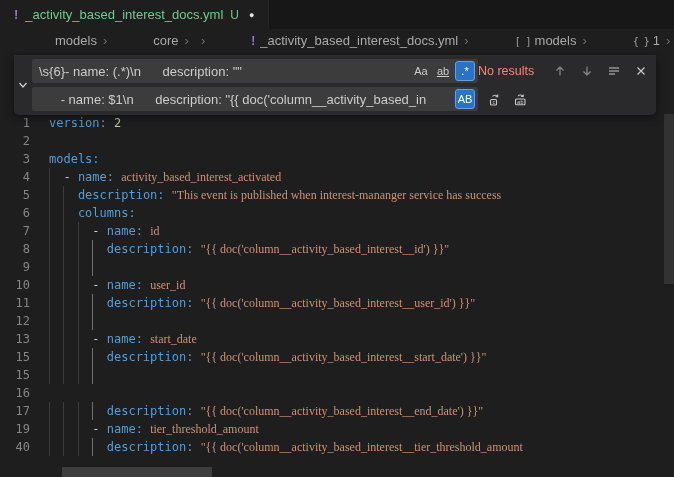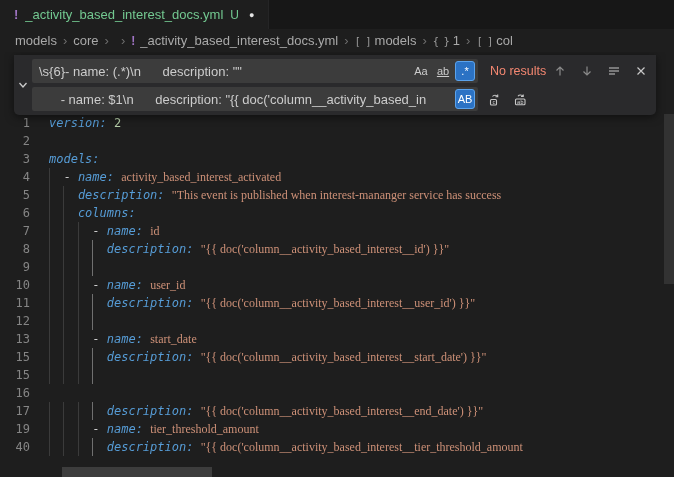--- a/index.html
+++ b/index.html
@@ -12,52 +12,52 @@
   .tab { display:flex; align-items:center; padding:0 14px; background:#1e1e1e; border-right:1px solid #252526; }
   .file-icon { color:var(--icon-purple); font-weight:bold; font-size:13px; margin-right:7px; }
   .tab-name { color:var(--git-green); font-size:13px; }
   .tab-badge { color:var(--git-green); font-size:12px; margin-left:7px; }
   .tab-dot { color:#e4e4e4; font-size:9px; margin-left:10px; }
 
   
   .breadcrumbs { height:23px; display:flex; align-items:center; padding-left:15px;
     font-size:13px; color:#a9a9a9; white-space:nowrap; overflow:hidden; background:#1e1e1e; }
   .bc-sep { color:#6e6e6e; margin:0 6px; font-size:13px; }
-  .bc-item { display:flex; align-items:center; cursor:pointer; }
+  .bc-item { display:flex; align-items:center; cursor:pointer;margin-left:40px; }
   .bc-sym { font-family:"DejaVu Sans Mono", monospace; font-size:10.5px; color:#9a9a9a; margin-right:4px; letter-spacing:-1px; }
   .bc-warn { color:var(--icon-purple); font-weight:bold; margin-right:5px; font-size:12px; }
 
   
   .editor { position:relative; height:425px; overflow:hidden; background:#1e1e1e; }
   .code-area { position:absolute; top:62px; left:0; right:0; font-family:"DejaVu Sans Mono", monospace;
     font-size:12px; line-height:18px; color:#d4d4d4; }
   .code-line { display:flex; height:18px; white-space:pre; }
   .gutter { width:49px; flex:0 0 49px; text-align:right; padding-right:19px; color:var(--line-number); }
   .line-content { white-space:pre; }
   .guide { display:inline-block; width:2ch; height:18px; vertical-align:top;
     border-left:1px solid var(--guide); }
   .guide.active { border-left-color:var(--guide-active); }
-  .tk { color:var(--key);font-style:italic; } .tn { color:var(--number); } .ts { color:var(--string);font-family:Liberation Serif, serif; } .tp { color:#cccccc; }
+  .tk { color:var(--key); } .tn { color:var(--number); } .ts { color:var(--string);font-family:Liberation Serif, serif; } .tp { color:#cccccc; }
 
   
   .find-widget { position:absolute; top:3px; left:14px; width:642px; z-index:10;
     background:#2a2a2c; border-radius:0 0 5px 5px; box-shadow:0 2px 8px rgba(0,0,0,.5);
     display:flex; padding:4px 5px 4px 0; }
   .toggle { width:18px; display:flex; align-items:center; justify-content:center; cursor:pointer; }
   .fw-rows { flex:1; display:flex; flex-direction:column; gap:4px; }
   .fw-row { display:flex; align-items:center; height:24px; }
   .fw-input { width:446px; height:24px; background:#3c3c3c; border-radius:2px;
     display:flex; align-items:center; padding:0 3px 0 7px; overflow:hidden; }
   .fw-text { flex:1; font-size:13px; color:#cccccc; white-space:pre; overflow:hidden; }
   .opts { display:flex; gap:2px; margin-left:4px; flex:0 0 auto; }
   .opt { width:20px; height:20px; border-radius:3px; display:flex; align-items:center; justify-content:center;
     font-size:11px; color:#cccccc; cursor:pointer; border:1px solid transparent; }
   .opt.underline { text-decoration:underline; }
   .opt.active { background:var(--option-bg); border-color:var(--option-border); color:#ffffff; }
-  .no-results { color:var(--error); font-size:12.5px; margin-left:12px; white-space:nowrap; }
+  .no-results { color:var(--error); font-size:12.5px; white-space:nowrap; }
   .fw-icons { margin-left:auto; display:flex; gap:7px; }
   .icon-btn { width:20px; height:20px; display:flex; align-items:center; justify-content:center;
     border-radius:3px; cursor:pointer; }
   .replace-icons { display:flex; gap:6px; margin-left:7px; }
 
   
   .hscroll { position:absolute; bottom:0; left:62px; width:150px; height:10px; background:rgba(121,121,121,.35); }
   .vscroll { position:absolute; top:62px; right:0; width:10px; height:170px; background:rgba(121,121,121,.22); }
 </style>
 </head>

